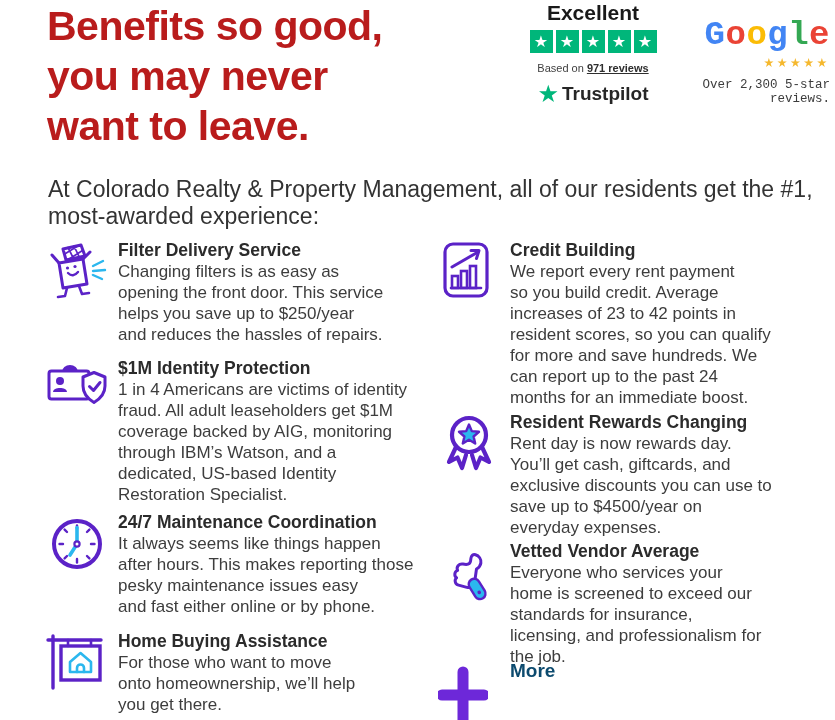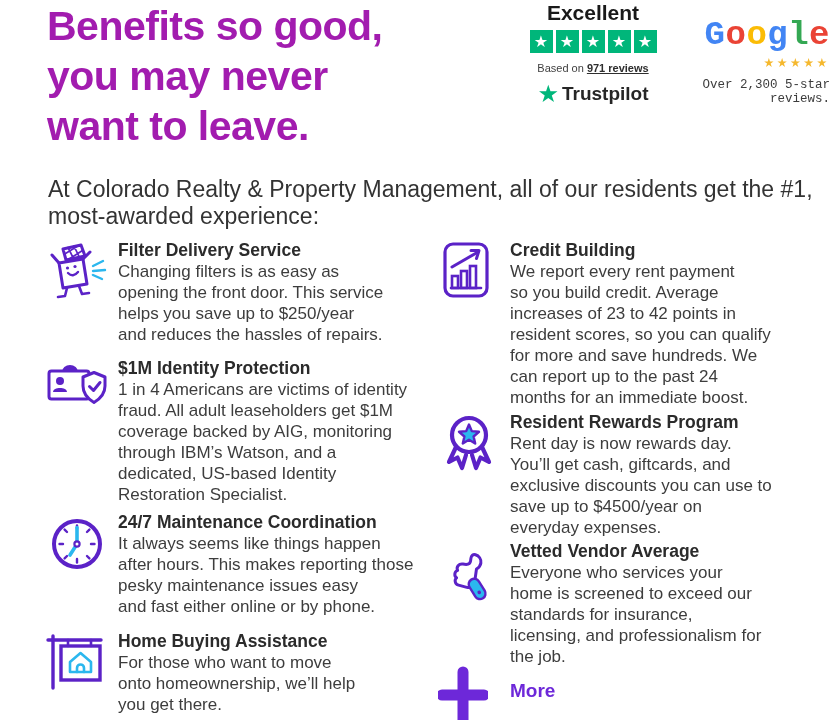--- a/index.html
+++ b/index.html
@@ -5,21 +5,21 @@
   * { margin:0; padding:0; box-sizing:border-box; }
   html,body { background:#fff; }
   .page {
     position:relative; width:835px; height:720px; background:#ffffff;
     font-family:"Liberation Sans","DejaVu Sans",sans-serif; overflow:hidden;
     color:#3d3d3d;
   }
   .heading {
     position:absolute; left:47px; top:1px;
     font-size:41px; line-height:50px; font-weight:bold; letter-spacing:-0.5px;
-    color:#a21caf; white-space:pre;
+    color:#b91c1c; white-space:pre;
   }
   
   .tp-block { position:absolute; left:487px; top:1px; width:128px; text-align:center;margin-left:42px; }
   .tp-excellent { font-size:21px; font-weight:bold; color:#191919; }
   .tp-stars { display:flex; gap:3px; justify-content:center; margin-top:5px; }
   .tp-stars .star {
     width:23px; height:23px; background:#00b67a; color:#ffffff;
     font-size:16px; line-height:23px; text-align:center; display:block;
   }
   .tp-basedon { margin-top:9px; font-size:11px; color:#3f3f3f; }
@@ -36,21 +36,21 @@
   
   .intro {
     position:absolute; left:48px; top:176px;
     font-size:23px; line-height:27px; color:#333333; white-space:pre;
   }
   
   .benefit { position:absolute; display:flex; align-items:flex-start; }
   .icon-box { flex:0 0 72px; width:72px; }
   .b-title { font-size:17.5px; line-height:20px; font-weight:bold; color:#2b2b2b; }
   .b-body { font-size:17px; line-height:21px; color:#3d3d3d; white-space:pre; margin-top:1px; }
-  .more-label { font-size:19px; font-weight:bold; color:#6d28d9; margin-top:20px; }
+  .more-label { font-size:19px; font-weight:bold; color:#0c4a6e; }
   svg { display:block; }
 </style>
 </head>
 <body>
 
 <div class="page">
 
   <h1 class="heading">Benefits so good,
 you may never
 want to leave.</h1>
@@ -215,21 +215,21 @@
       <svg width="62" height="60" viewBox="0 0 62 60">
         <g stroke="#5b22c7" stroke-width="4.2" fill="none" stroke-linecap="round" stroke-linejoin="round">
           <path d="M18,35 L11,50 L19.5,45.5 L24,56 L28,43"></path>
           <path d="M44,35 L51,50 L42.5,45.5 L38,56 L34,43"></path>
         </g>
         <circle cx="31" cy="23" r="17" stroke="#5b22c7" stroke-width="4.2" fill="#ffffff"></circle>
         <path d="M31,12.5 L33.8,19.1 L41,19.8 L35.6,24.5 L37.2,31.5 L31,27.8 L24.8,31.5 L26.4,24.5 L21,19.8 L28.2,19.1 Z" fill="#2bb7ee" stroke="#5b22c7" stroke-width="2.4" stroke-linejoin="round"></path>
       </svg>
     </span>
     <div class="texts">
-      <div class="b-title">Resident Rewards Program</div>
+      <div class="b-title">Resident Rewards Changing</div>
       <div class="b-body">Rent day is now rewards day.
 You’ll get cash, giftcards, and
 exclusive discounts you can use to
 save up to $4500/year on
 everyday expenses.</div>
     </div>
   </div>
 
   <div class="benefit" style="left:438px; top:541px;">
     <span class="icon-box">

